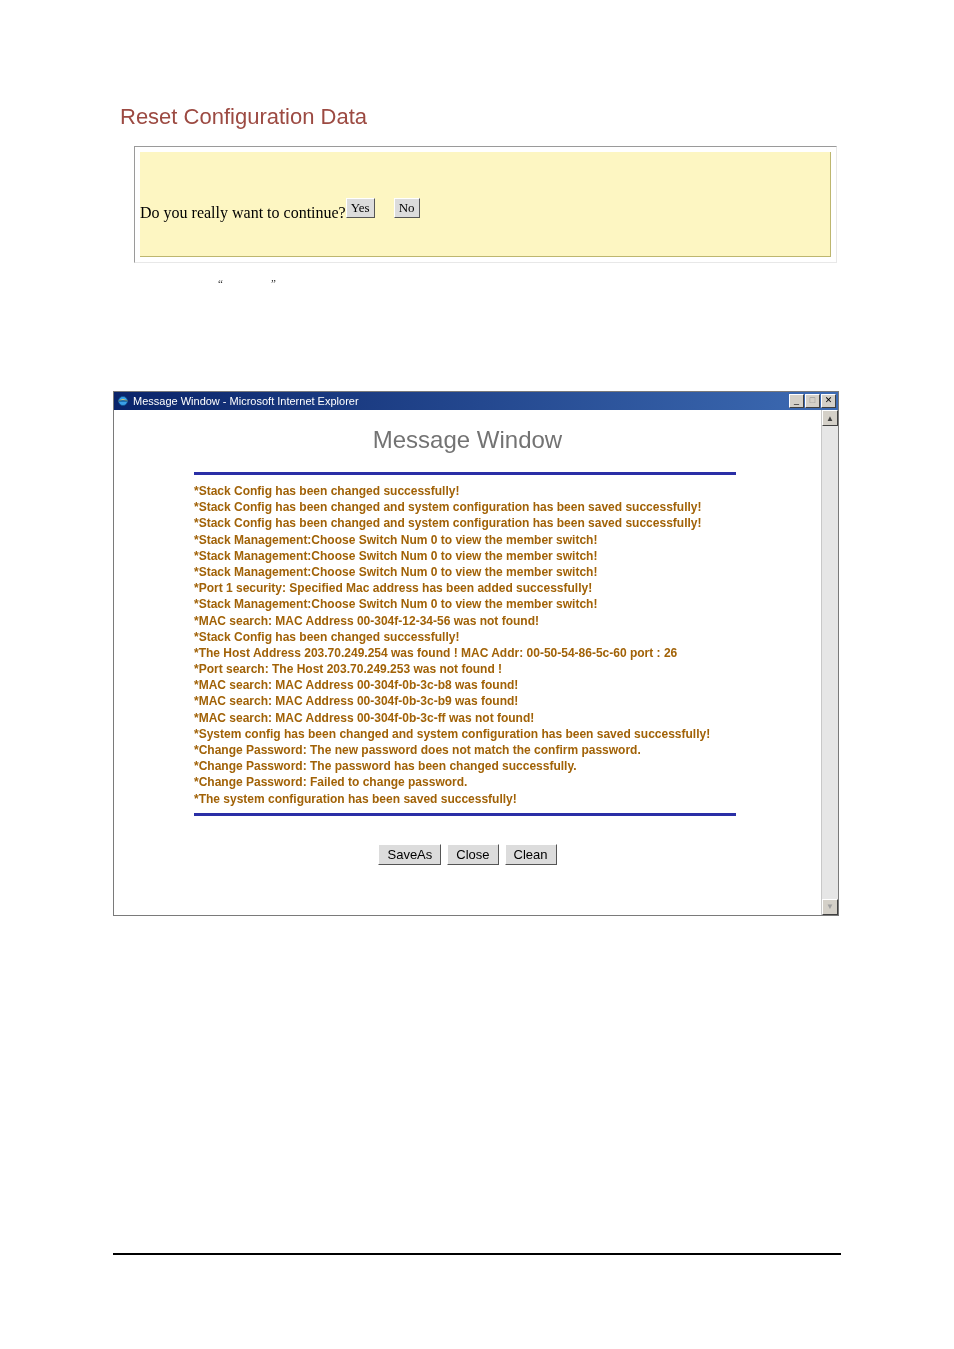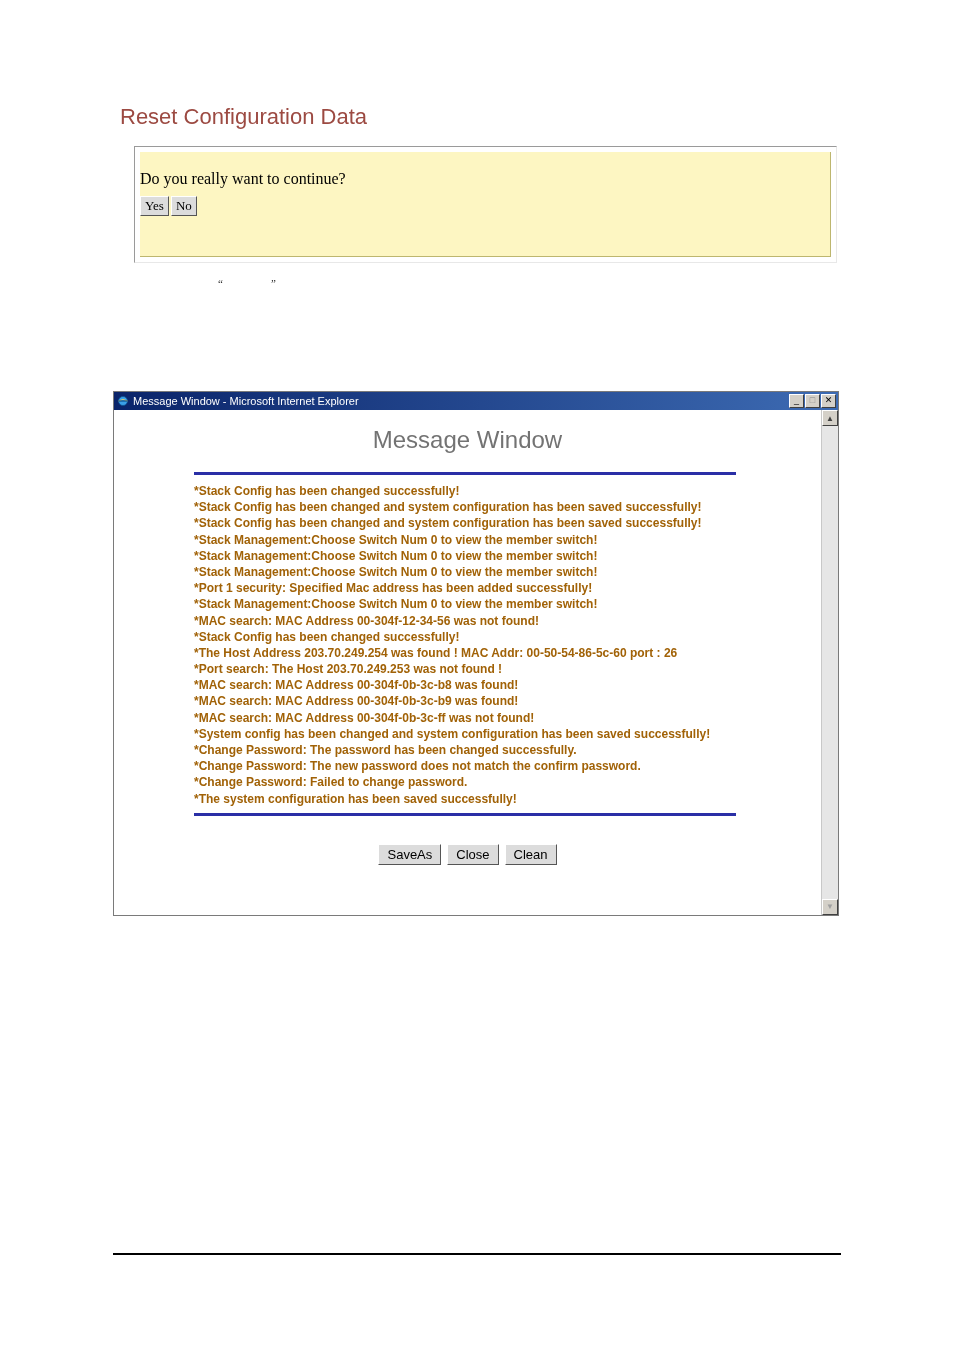--- a/index.html
+++ b/index.html
@@ -40,31 +40,32 @@
     padding: 5px;
   }
   .confirm-inner {
     width: 100%;
     height: 100%;
     background: #fdf6c2;
     border-right: 1px solid #bdb66f;
     border-bottom: 1px solid #bdb66f;
     box-sizing: border-box;
     display: flex;
-    flex-direction: column;
+    flex-direction: row;
+    align-items: center;
   }
   .confirm-text {
     margin-top: 18px;
     font-size: 16px;
     color: #000;
   }
   .confirm-buttons {
     margin-top: 8px;
     display: flex;
-    gap: 2px;
+    gap: 19px;
   }
   .win-btn-small {
     font-family: "Times New Roman", Times, serif;
     font-size: 13px;
     background: #dcdcdc;
     border-top: 1px solid #ffffff;
     border-left: 1px solid #ffffff;
     border-right: 1px solid #555555;
     border-bottom: 1px solid #555555;
     padding: 1px 4px;
@@ -281,22 +282,22 @@
           <div class="msg-line">*Port 1 security: Specified Mac address has been added successfully!</div>
           <div class="msg-line">*Stack Management:Choose Switch Num 0 to view the member switch!</div>
           <div class="msg-line">*MAC search: MAC Address 00-304f-12-34-56 was not found!</div>
           <div class="msg-line">*Stack Config has been changed successfully!</div>
           <div class="msg-line">*The Host Address 203.70.249.254 was found ! MAC Addr: 00-50-54-86-5c-60 port : 26</div>
           <div class="msg-line">*Port search: The Host 203.70.249.253 was not found !</div>
           <div class="msg-line">*MAC search: MAC Address 00-304f-0b-3c-b8 was found!</div>
           <div class="msg-line">*MAC search: MAC Address 00-304f-0b-3c-b9 was found!</div>
           <div class="msg-line">*MAC search: MAC Address 00-304f-0b-3c-ff was not found!</div>
           <div class="msg-line">*System config has been changed and system configuration has been saved successfully!</div>
+          <div class="msg-line">*Change Password: The new password does not match the confirm password.</div>
           <div class="msg-line">*Change Password: The password has been changed successfully.</div>
-          <div class="msg-line">*Change Password: The new password does not match the confirm password.</div>
           <div class="msg-line">*Change Password: Failed to change password.</div>
           <div class="msg-line">*The system configuration has been saved successfully!</div>
         </div>
       <div class="blue-bar bottom"></div>
       <div class="msg-buttons">
         <button class="win-btn">SaveAs</button>
         <button class="win-btn">Close</button>
         <button class="win-btn">Clean</button>
       </div>
     </div>

